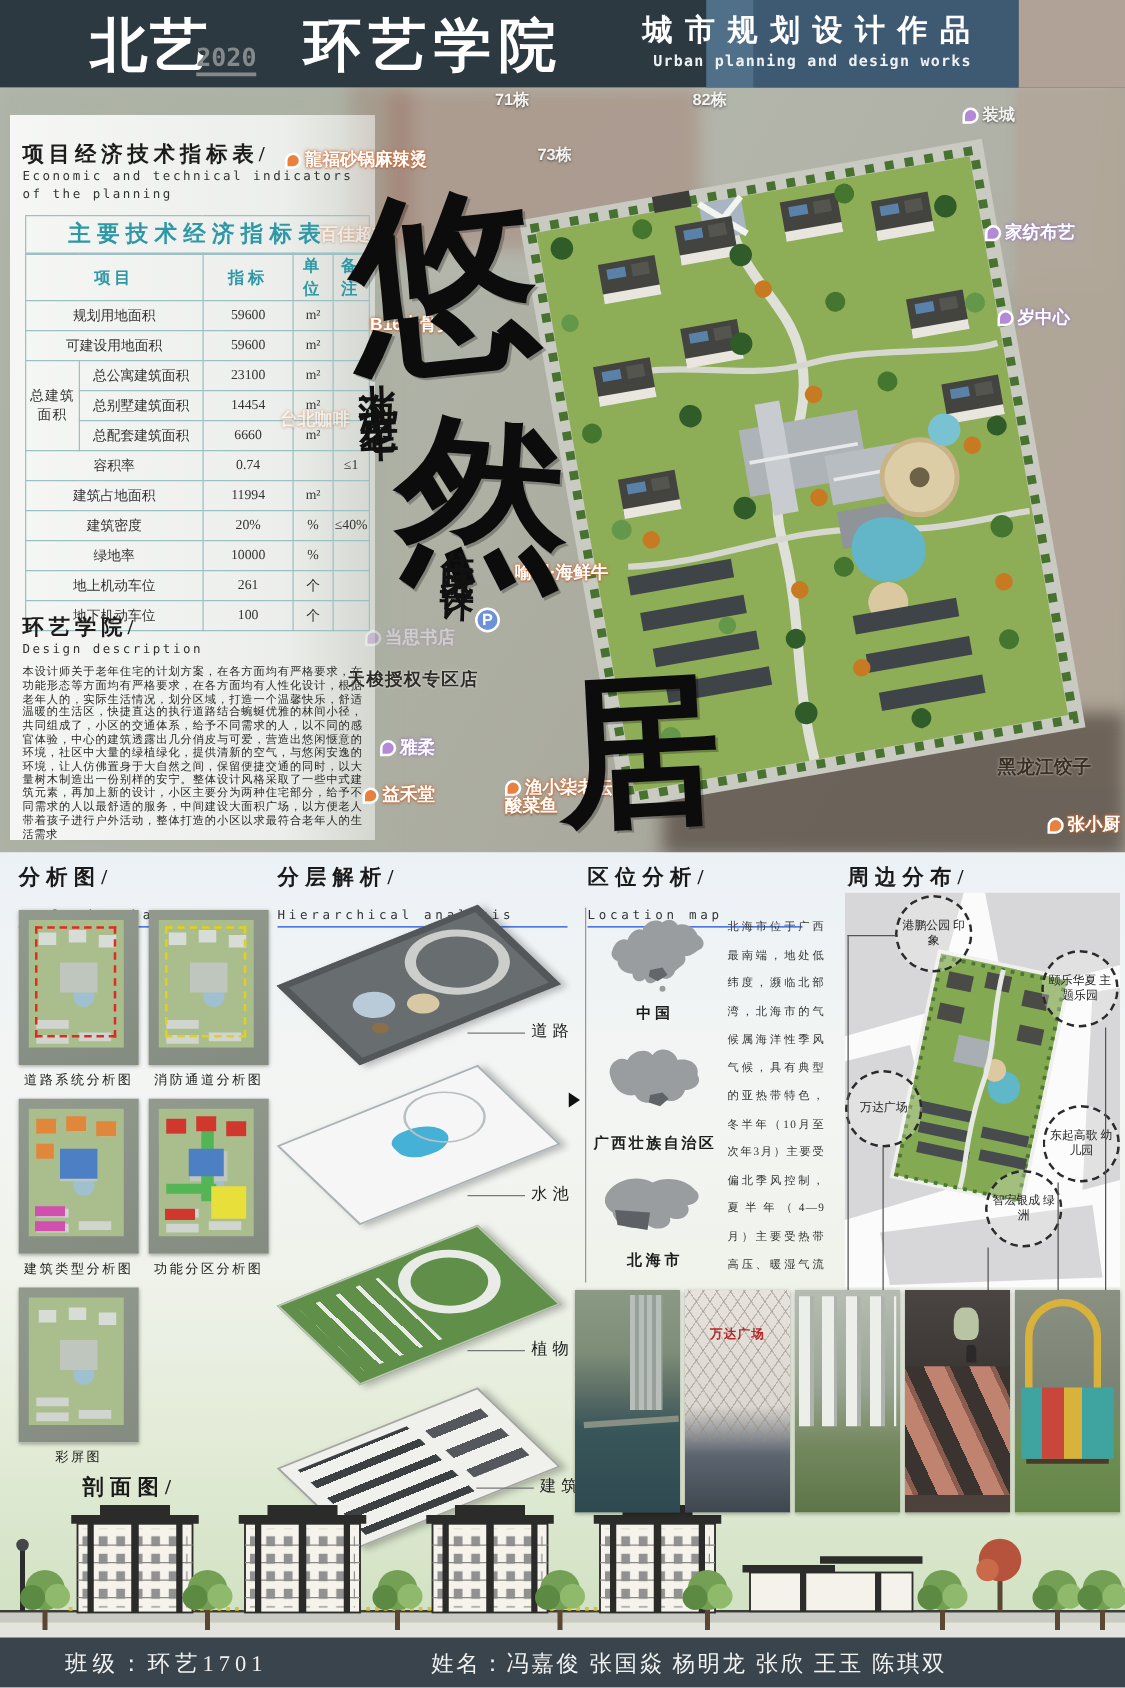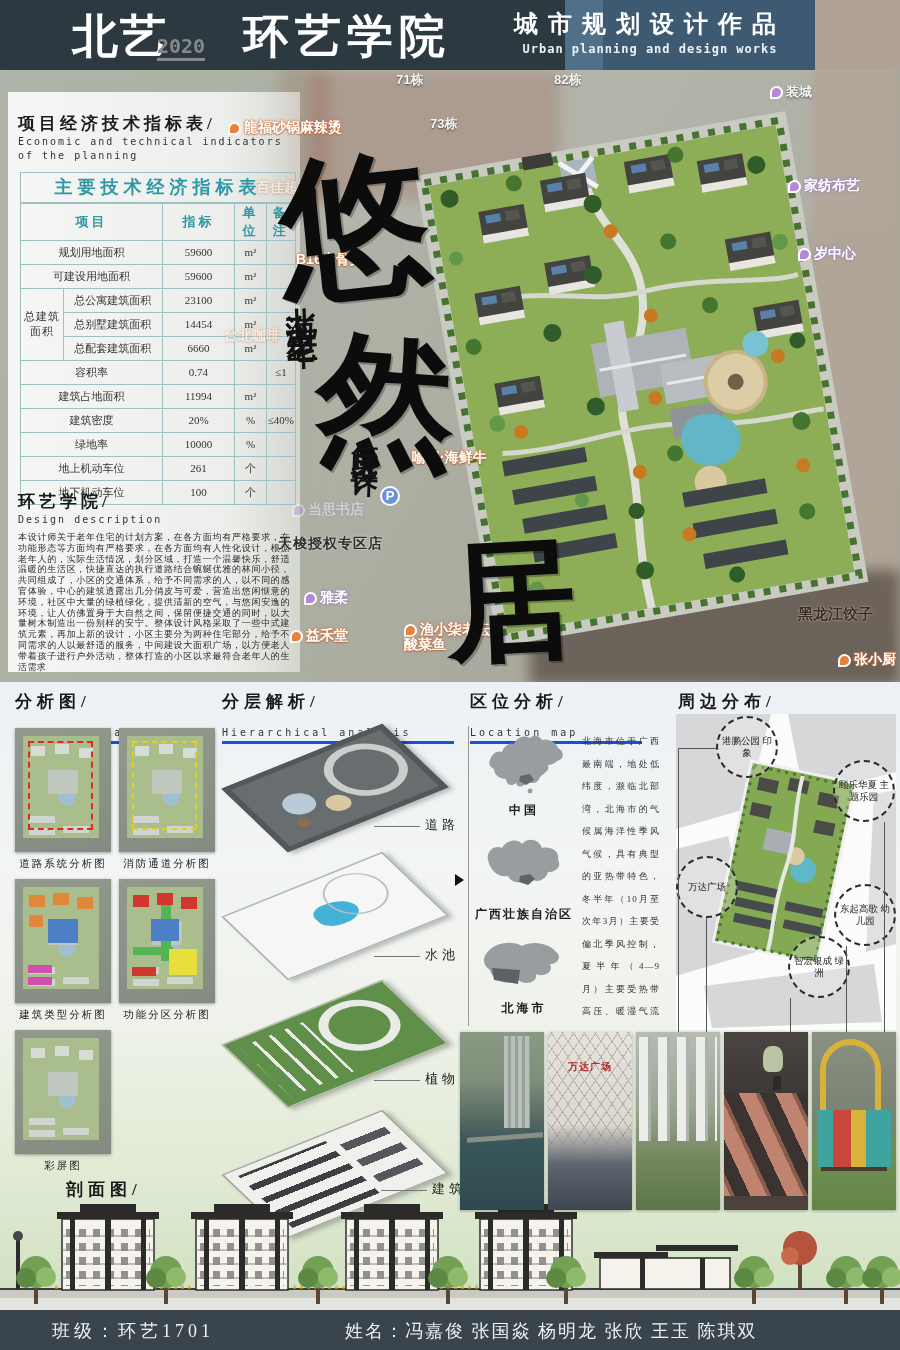--- a/index.html
+++ b/index.html
@@ -73,21 +73,21 @@
   .ind-table .hd  { font-size:13px; color:#2f98a6; letter-spacing:3px; font-weight:700; }
   .ind-table .grp { width:44px; font-size:11px; letter-spacing:1px; }
   .ind-table .num { font-family:"Liberation Serif", serif; }
   .d-title { position:absolute; left:10px; top:398px; font-size:17px; letter-spacing:4px; }
   .d-en    { position:absolute; left:10px; top:422px; font-size:10px; letter-spacing:2px; }
   .d-body  { position:absolute; left:10px; top:440px; width:272px; font-family:"Liberation Serif", serif;
              font-size:9px; line-height:10.8px; letter-spacing:.4px; color:#2a2a2a; text-align:justify; }
   
   .lower { position:absolute; left:0; top:682px; width:900px; height:628px;
            background:linear-gradient(180deg,#ecf1f6 0%,#f2f5f3 28%,#f0f3ec 52%,#e2ebd6 76%,#cfe0c0 100%); }
-  .sec-head { position:absolute; border-bottom:3px solid #1d4ed8; padding-bottom:3px; }
+  .sec-head { position:absolute; border-bottom:1px solid #1d4ed8; padding-bottom:3px; }
   .sec-head .cn { font-family:"Liberation Serif", serif; font-weight:700; font-size:17px; letter-spacing:5px; color:#1a1a1a; }
   .sec-head .en { font-family:"DejaVu Sans Mono", monospace; font-size:10px; letter-spacing:3px; color:#333; margin-top:14px; }
   .sh-analysis { left:15px;  top:690px; width:196px; }
   .sh-hier     { left:222px; top:690px; width:232px; }
   .sh-loc      { left:470px; top:690px; width:172px; }
   .sh-peri     { left:678px; top:690px; width:218px; }
   
   .agrid { position:absolute; left:15px; top:728px; width:206px; display:flex; flex-wrap:wrap; gap:8px; }
   .acell { width:96px; }
   .thumb { position:relative; width:96px; height:124px; background:linear-gradient(160deg,#929a8e,#848c82);

